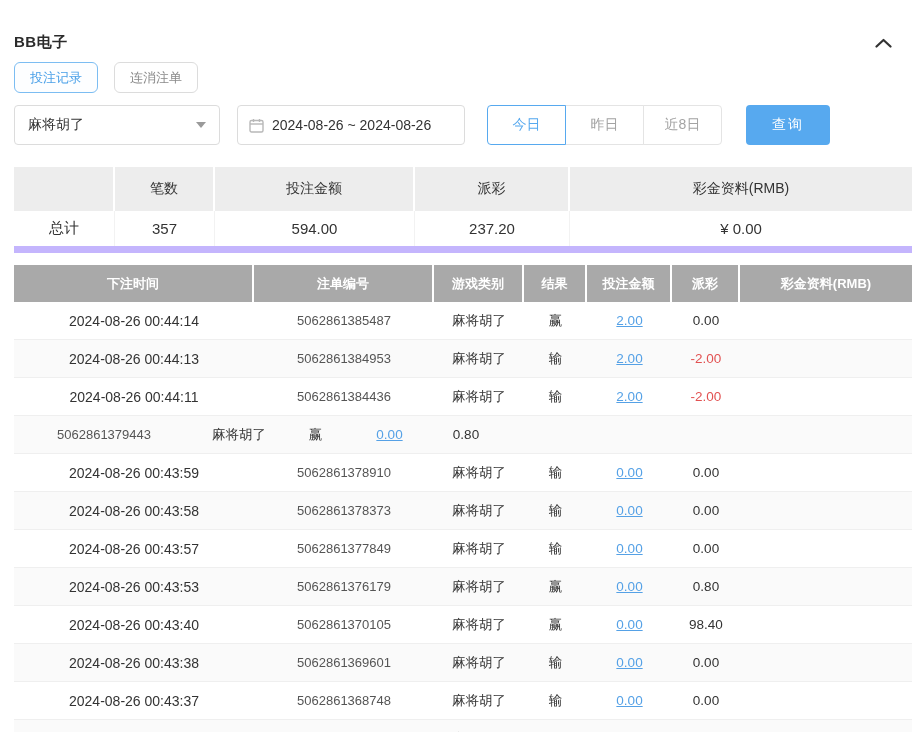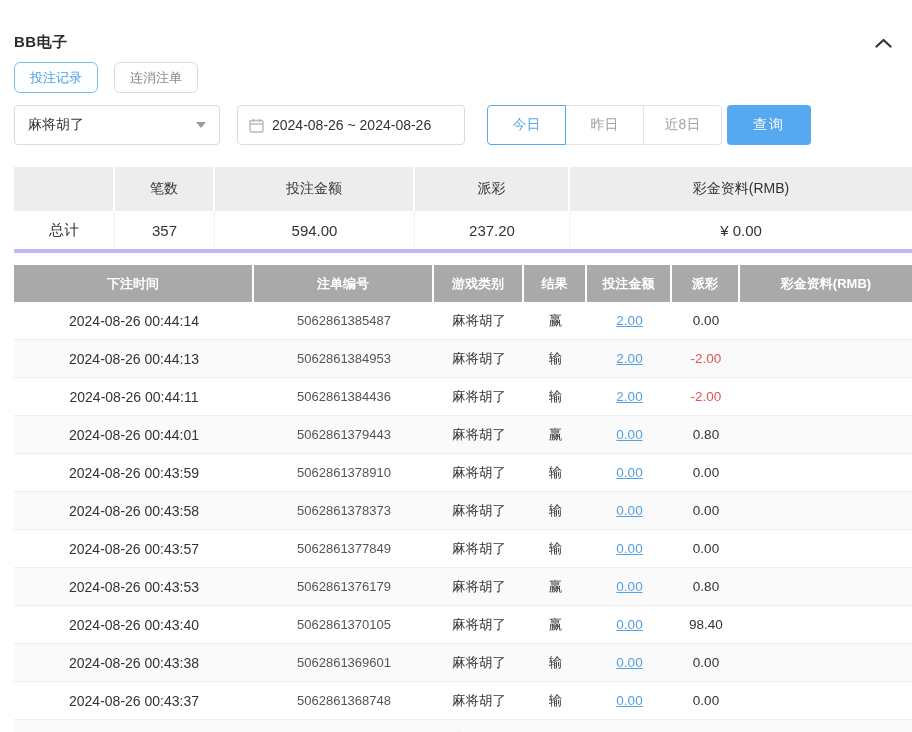--- a/index.html
+++ b/index.html
@@ -30,30 +30,30 @@
            border-top:6px solid #9a9a9a; }
   .date-input { margin-left:17px; width:228px; height:40px; border:1px solid #dcdcdc; border-radius:4px;
                 display:flex; align-items:center; gap:8px; padding:0 11px; font-size:14px; color:#333;
                 cursor:text; background:#fff; }
   .btn-group { display:flex; margin-left:10px; }
   .qbtn { height:40px; width:79px; background:#fff; border:1px solid #e4e4e4; color:#a3a3a3;
           font-size:14px; cursor:pointer; margin-left:-1px; font-family:inherit; }
   .qbtn:first-child { margin-left:12px; border-radius:4px 0 0 4px; }
   .qbtn:last-child { border-radius:0 4px 4px 0; }
   .qbtn.active { border-color:var(--accent,#57a9ef); color:var(--accent,#57a9ef); position:relative; z-index:1; }
-  .search-btn { margin-left:5px; width:84px; height:40px; background:var(--accent,#57a9ef); border:none;
+  .search-btn { margin-left:24px; width:84px; height:40px; background:var(--accent,#57a9ef); border:none;
                 border-radius:4px; color:#fff; font-size:14px; cursor:pointer; font-family:inherit; letter-spacing:2px; }
 
   
   .summary { margin:22px 0 12px 14px; }
   .s-head { display:flex; height:44px; background:#ededed; }
   .s-head .s-cell { display:flex; align-items:center; justify-content:center; font-size:14px; color:#333;
                     border-right:2px solid #fff; }
   .s-head .s-cell:last-child { border-right:none; }
-  .s-body { display:flex; height:42px; border-bottom:4px solid #c4b5fd; background:#fff; }
+  .s-body { display:flex; height:42px; border-bottom:7px solid #c4b5fd; background:#fff; }
   .s-body .s-cell { display:flex; align-items:center; justify-content:center; font-size:15px; color:#333;
                     border-right:1px solid #f2f2f2; }
   .s-body .s-cell:last-child { border-right:none; }
   .s0 { width:101px; } .s1 { width:100px; } .s2 { width:200px; } .s3 { width:155px; } .s4 { flex:1; }
 
   
   .table { margin-left:14px; }
   .t-head { display:flex; height:37px; }
   .th { background:#a9a9a9; color:#fff; font-size:13px; font-weight:700;
         display:flex; align-items:center; justify-content:center; border-right:2px solid #fff; }
@@ -169,21 +169,20 @@
     <div class="td w2 c-game">麻将胡了</div>
     <div class="td w3 c-result">输</div>
     <div class="td w4 c-bet">
       <a class="bet-link">2.00</a>
     </div>
     <div class="td w5 c-payout neg">-2.00</div>
     <div class="td w6 c-bonus"></div>
   </div>
 
   <div class="trow">
-    <div class="td w0 c-time">2024-08-26 00:44:01</div>
     <div class="td w1 c-order">5062861379443</div>
     <div class="td w2 c-game">麻将胡了</div>
     <div class="td w3 c-result">赢</div>
     <div class="td w4 c-bet">
       <a class="bet-link">0.00</a>
     </div>
     <div class="td w5 c-payout">0.80</div>
     <div class="td w6 c-bonus"></div>
   </div>
 

